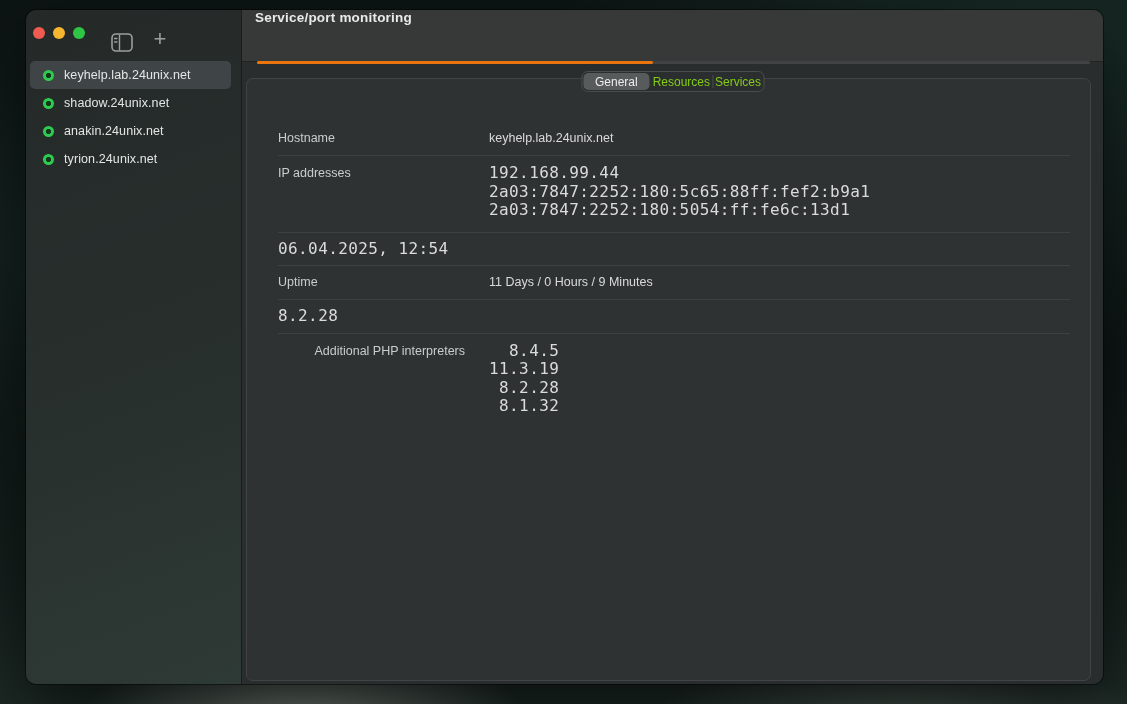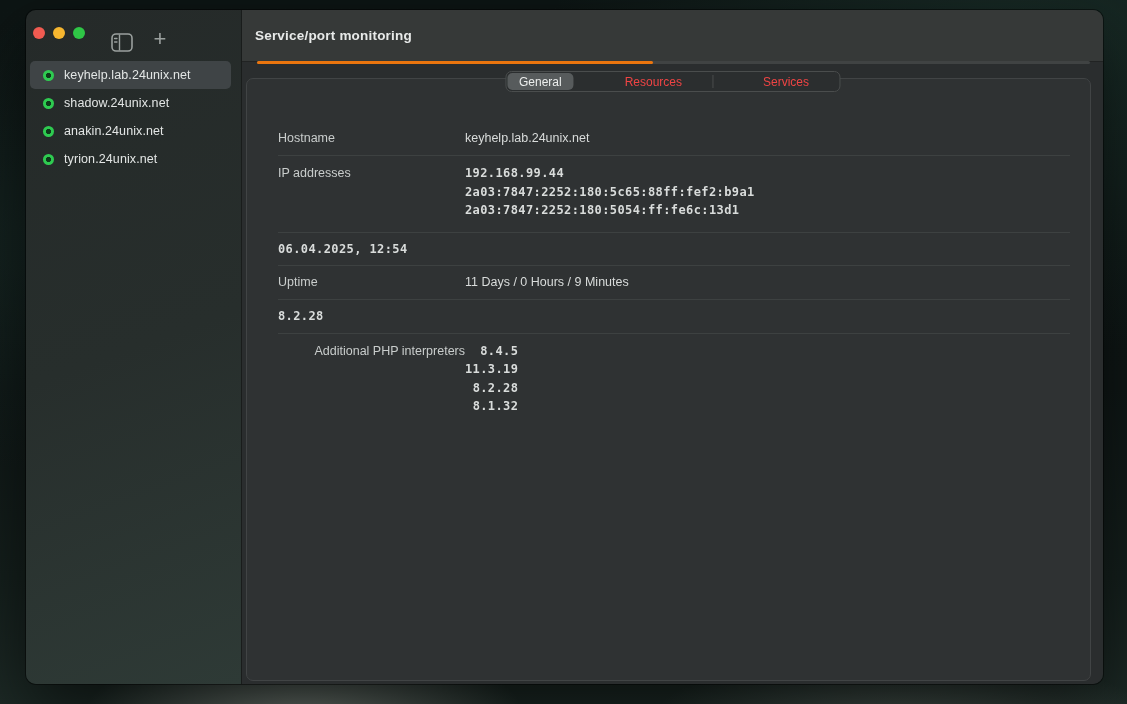--- a/index.html
+++ b/index.html
@@ -41,50 +41,50 @@
   }
   .server-item.selected{background:#3f4446;}
   .status-dot{
     flex:none;width:11px;height:11px;border-radius:50%;margin-right:10px;
     background:radial-gradient(circle at 50% 50%, #0e3a1b 0 2.4px, #2ecb50 2.9px 100%);
   }
   
   .main{position:relative;flex:1;background:#2a2d2e;}
   .titlebar{
     height:52px;background:#363938;border-bottom:1px solid #212323;
-    display:flex;align-items:center;padding-left:13px;box-sizing:border-box;
+    display:flex;align-items:flex-start;padding-left:13px;box-sizing:border-box;
   }
   .title{font-size:13.5px;font-weight:bold;color:#e8eae9;letter-spacing:.2px;}
   .progress-track{
     position:absolute;left:15px;top:51px;width:833px;height:3px;
     background:#404343;border-radius:2px;z-index:2;
   }
   .progress-fill{height:3px;width:47.5%;background:#ea750e;border-radius:2px;}
   .content-panel{
     position:absolute;left:4px;top:68px;width:845px;height:603px;box-sizing:border-box;
     background:#2f3233;border:1px solid #414445;border-radius:7px;
   }
   .seg-control{
     position:absolute;top:61px;left:50%;transform:translateX(-50%);z-index:3;
     display:flex;align-items:stretch;height:19px;
     background:#2b2e2f;border:1px solid #4a4d4d;border-radius:6px;
   }
   .seg{
-    display:flex;align-items:center;padding:0 30px;font-size:12px;color:#ef4444;
-    border-radius:5px;white-space:nowrap;margin-left:20px;
+    display:flex;align-items:center;padding:0 2px;font-size:12px;color:#84cc16;
+    border-radius:5px;white-space:nowrap;
   }
   .seg.selected{background:#575b5c;margin:1px;padding:0 12px;color:#eceeed;text-align:right;}
   .seg-sep{width:1px;background:#4a4d4d;margin:3px 0;}
   
   .rows{position:absolute;left:31px;right:20px;top:43px;}
-  .row{display:flex;border-bottom:1px solid #3d4141;padding:7px 0;}
+  .row{display:flex;border-bottom:1px solid #3d4141;padding:7px 0;gap:24px;}
   .row:last-child{border-bottom:none;text-align:right;}
   .row .label{flex:none;width:187px;font-size:12.5px;color:#c9cdcc;line-height:19px;}
   .row .value{font-size:12.5px;color:#d9dcdb;line-height:19px;}
-  .row .value.mono{font-family:"DejaVu Sans Mono",monospace;font-size:12px;line-height:18.5px;letter-spacing:.4px;font-weight:bold;}
+  .row .value.mono{font-family:"DejaVu Sans Mono",monospace;font-size:16px;line-height:18.5px;letter-spacing:.4px;}
   .row.multiline{padding:8px 0 12px 0;}
   .vline{display:block;}
 </style>
 </head>
 <body>
 
 <div class="desktop">
   <div class="window">
 
     <div class="sidebar">

